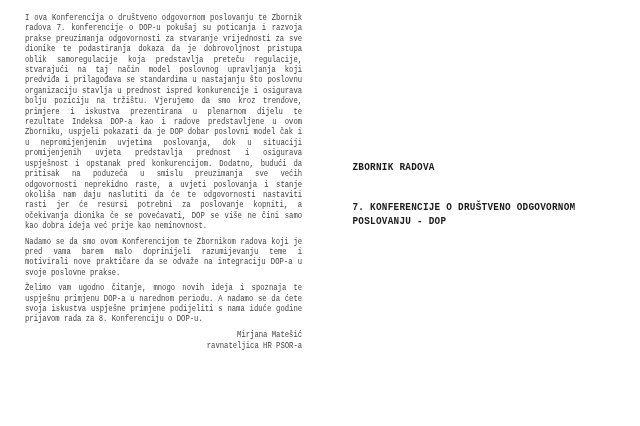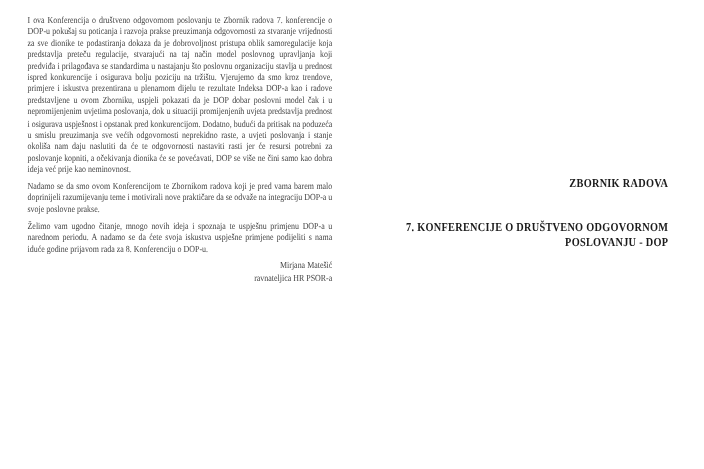--- a/index.html
+++ b/index.html
@@ -6,21 +6,21 @@
     margin: 0;
     padding: 0;
     background: #ffffff;
   }
   #spread {
     position: relative;
     width: 640px;
     height: 414px;
     background: var(--background, #ffffff);
     overflow: hidden;
-    font-family: Liberation Serif, serif;
+    font-family: Liberation Mono, monospace;
   }
   
   #left-text {
     position: absolute;
     left: 25px;
     top: 13px;
     width: 326px;
     transform: scaleX(0.85);
     transform-origin: 0 0;
     color: var(--body-text, #3f3f3f);
@@ -39,21 +39,21 @@
   .signature div {
     white-space: nowrap;
   }
   
   #right-page {
     position: absolute;
     left: 320px;
     top: 160px;
     width: 320px;
     color: var(--heading-text, #1c1c1c);
-    text-align: right;
+    text-align: left;
   }
   .series-title {
     margin: 0 auto;
     width: 300px;
     font-size: 11px;
     font-weight: bold;
     line-height: 14px;
     letter-spacing: 0.3px;
     transform: scaleX(0.85);
     transform-origin: 50% 0;

